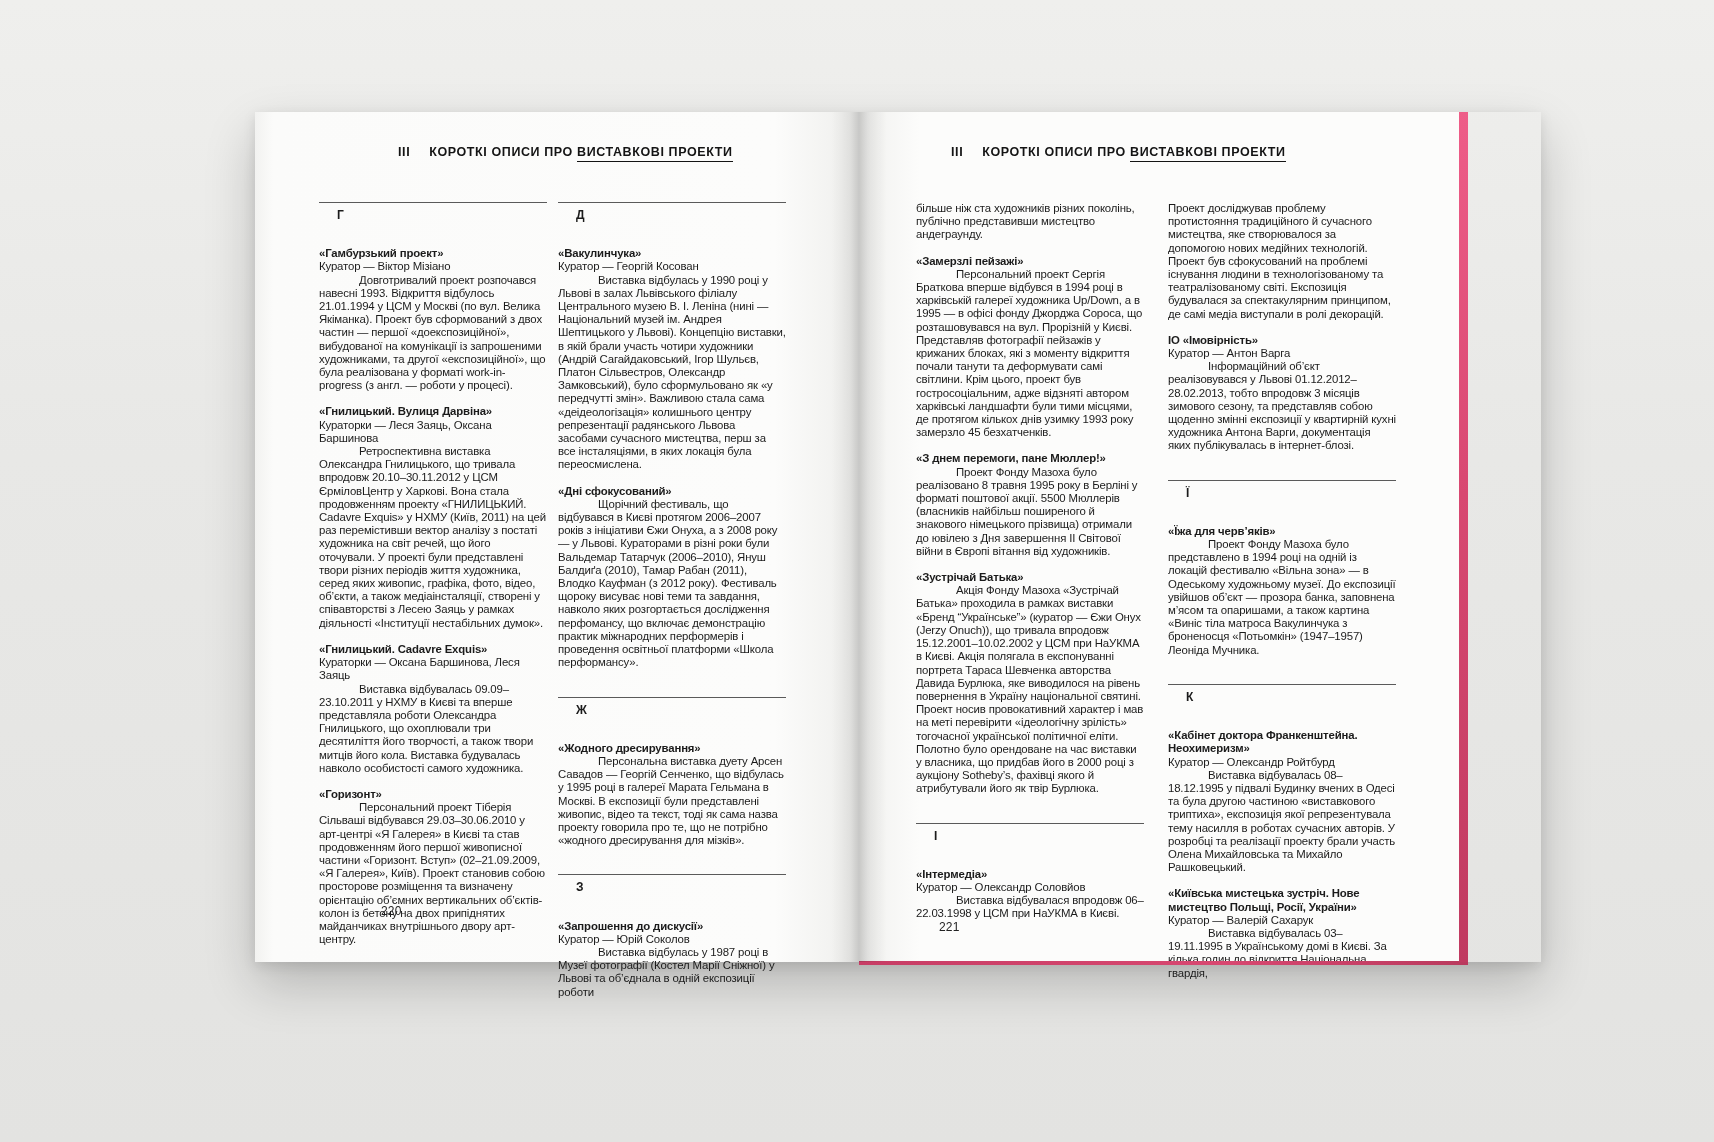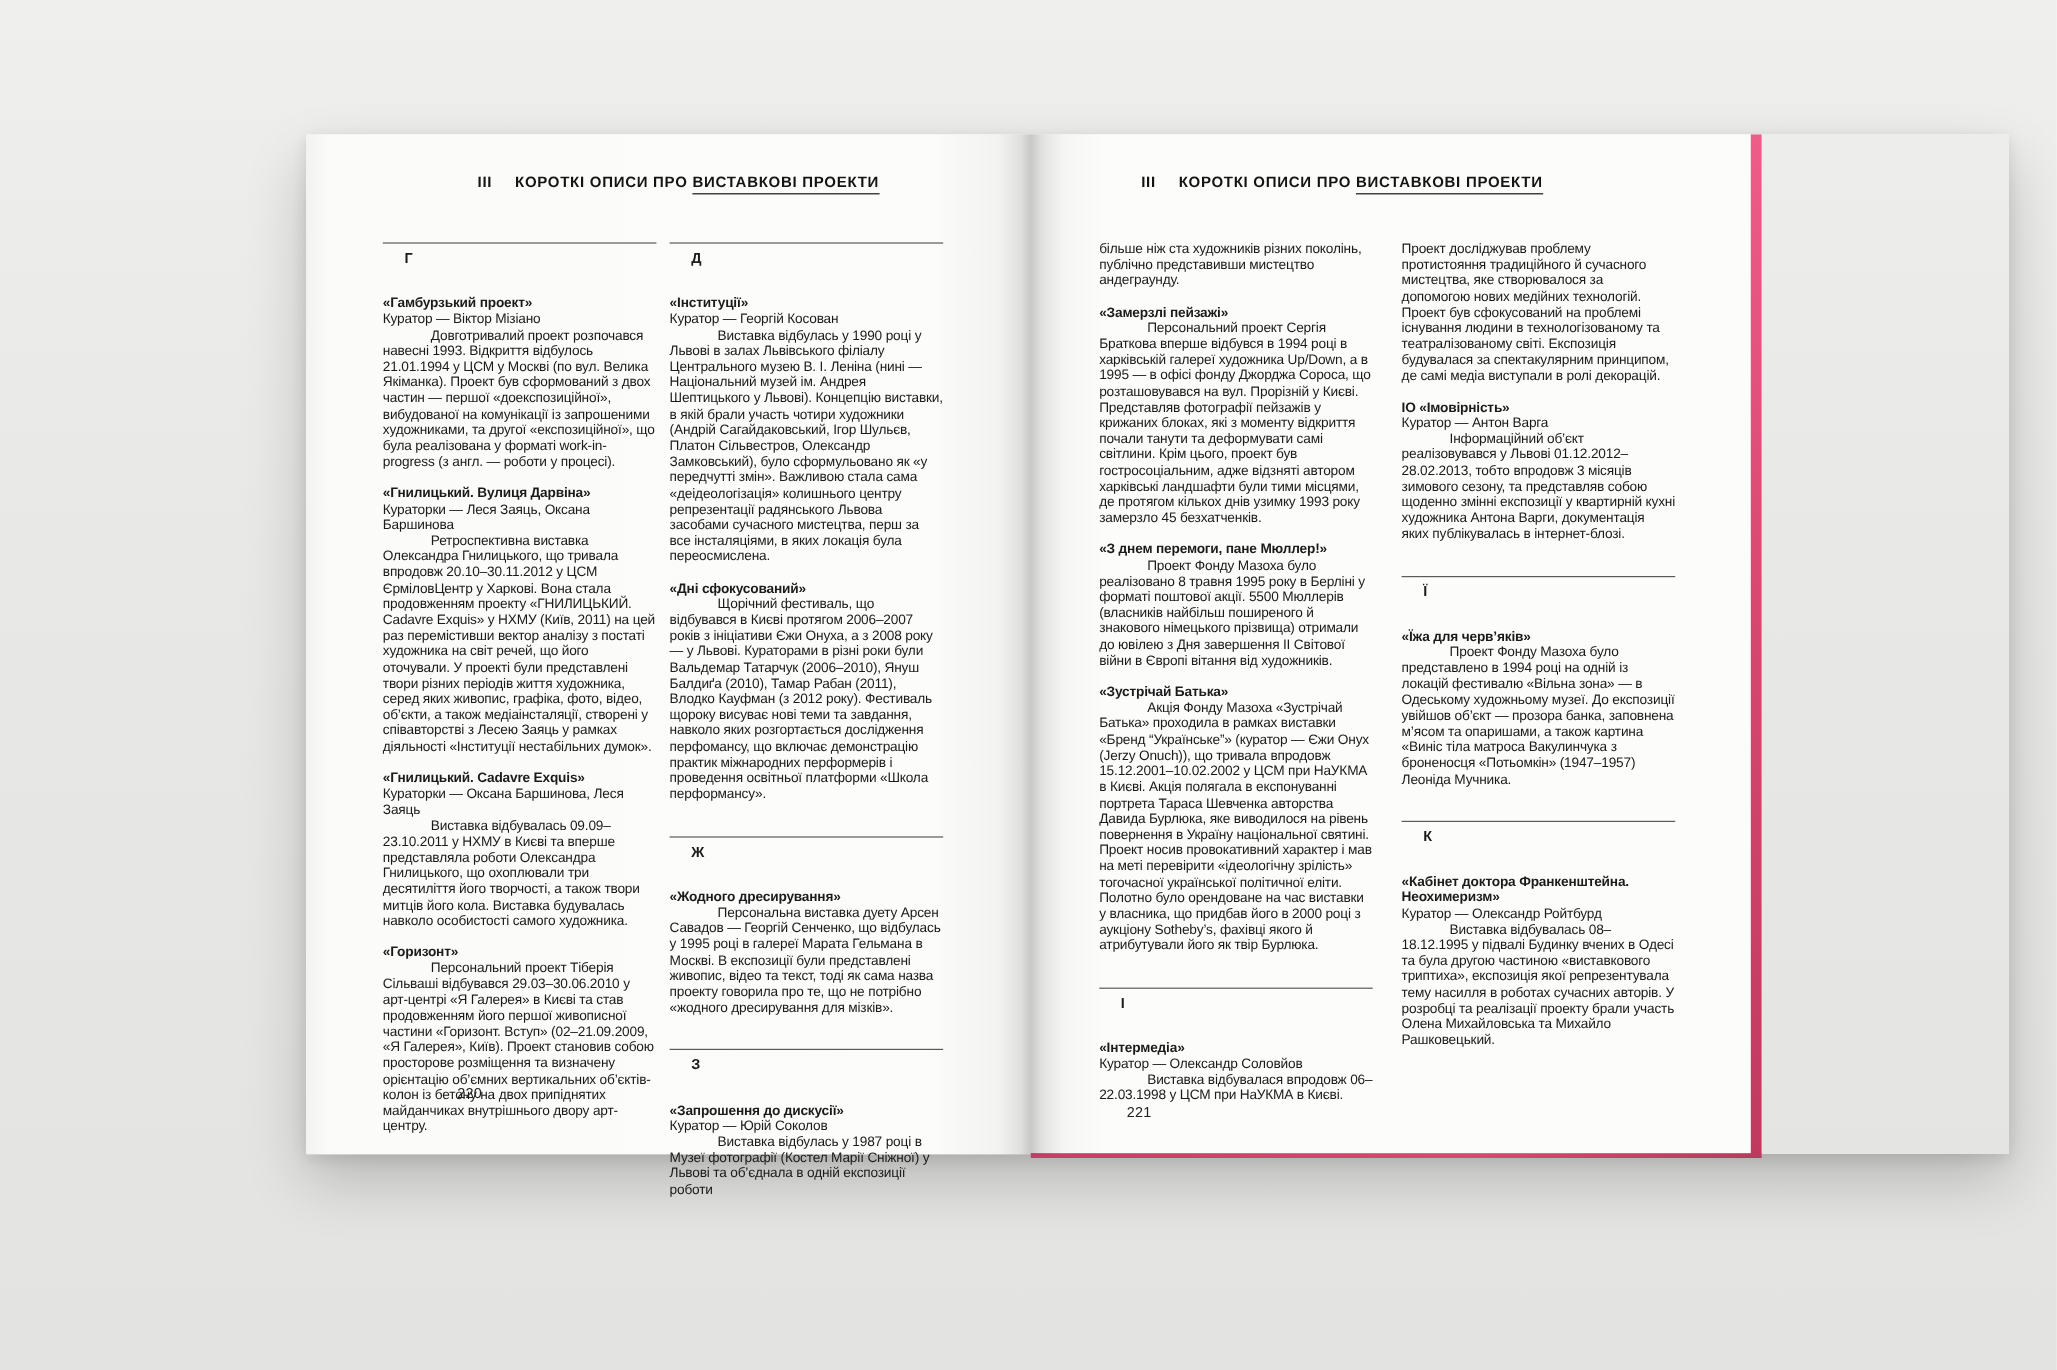--- a/index.html
+++ b/index.html
@@ -2,21 +2,21 @@
 <html lang="uk"><head>
 <meta charset="utf-8">
 <style>
   html,body{margin:0;padding:0;}
   body{
     width:1714px;height:1142px;overflow:hidden;position:relative;
     font-family:"Liberation Sans","DejaVu Sans",sans-serif;
     background:linear-gradient(180deg,#efefed 0%,#e8e8e6 40%,#e3e3e1 100%);
   }
   .spread{
-    position:absolute;left:255px;top:112px;width:1419px;height:850px;
+    position:absolute;left:255px;top:112px;width:1286px;height:850px;
     box-shadow:0 22px 48px rgba(0,0,0,0.20),0 4px 12px rgba(0,0,0,0.10);
   }
   .page{
     position:absolute;top:0;height:100%;background:#fbfbfa;color:#1b1b1b;
   }
   .page-left{left:0;width:604px;background:linear-gradient(90deg,#f2f2f0 0%,#fbfbfa 3%,#fcfcfb 86%,#f1f1ef 97%,#e9e9e7 100%);}
   .page-right{left:604px;width:609px;background:linear-gradient(90deg,#e9e9e7 0%,#f3f3f1 2%,#fcfcfb 10%,#fcfcfb 100%);}
   .gutter-shadow{
     position:absolute;left:576px;top:0;width:56px;height:100%;pointer-events:none;
     background:linear-gradient(90deg,rgba(0,0,0,0) 0%,rgba(0,0,0,0.06) 35%,rgba(0,0,0,0.14) 50%,rgba(0,0,0,0.07) 65%,rgba(0,0,0,0) 100%);
@@ -88,21 +88,21 @@
           <div class="entry-body">Персональний проект Тіберія Сільваші відбувався 29.03–30.06.2010 у арт-центрі «Я Галерея» в Києві та став продовженням його першої живописної частини «Горизонт. Вступ» (02–21.09.2009, «Я Галерея», Київ). Проект становив собою просторове розміщення та визначену орієнтацію об’ємних вертикальних об’єктів-колон із бетону на двох припіднятих майданчиках внутрішнього двору арт-центру.</div>
         </div>
       </div>
 
       <div class="col">
         <div class="section-head">
           <div class="section-rule"></div>
           <div class="section-letter">Д</div>
         </div>
         <div class="entry">
-          <div class="entry-title">«Інституції»</div>
+          <div class="entry-title">«Вакулинчука»</div>
           <div class="entry-curator">Куратор — Георгій Косован</div>
           <div class="entry-body">Виставка відбулась у 1990 році у Львові в залах Львівського філіалу Центрального музею В. І. Леніна (нині — Національний музей ім. Андрея Шептицького у Львові). Концепцію виставки, в якій брали участь чотири художники (Андрій Сагайдаковський, Ігор Шульєв, Платон Сільвестров, Олександр Замковський), було сформульовано як «у передчутті змін». Важливою стала сама «деідеологізація» колишнього центру репрезентації радянського Львова засобами сучасного мистецтва, перш за все інсталяціями, в яких локація була переосмислена.</div>
         </div>
         <div class="entry">
           <div class="entry-title">«Дні сфокусований»</div>
           <div class="entry-body">Щорічний фестиваль, що відбувався в Києві протягом 2006–2007 років з ініціативи Єжи Онуха, а з 2008 року — у Львові. Кураторами в різні роки були Вальдемар Татарчук (2006–2010), Януш Балдиґа (2010), Тамар Рабан (2011), Влодко Кауфман (з 2012 року). Фестиваль щороку висуває нові теми та завдання, навколо яких розгортається дослідження перфомансу, що включає демонстрацію практик міжнародних перформерів і проведення освітньої платформи «Школа перформансу».</div>
         </div>
         <div class="section-head mid">
           <div class="section-rule"></div>
           <div class="section-letter">Ж</div>
@@ -177,20 +177,25 @@
           <div class="entry-body">Проект Фонду Мазоха було представлено в 1994 році на одній із локацій фестивалю «Вільна зона» — в Одеському художньому музеї. До експозиції увійшов об’єкт — прозора банка, заповнена м’ясом та опаришами, а також картина «Виніс тіла матроса Вакулинчука з броненосця «Потьомкін» (1947–1957) Леоніда Мучника.</div>
         </div>
         <div class="section-head mid">
           <div class="section-rule"></div>
           <div class="section-letter">К</div>
         </div>
         <div class="entry">
           <div class="entry-title">«Кабінет доктора Франкенштейна. Неохимеризм»</div>
           <div class="entry-curator">Куратор — Олександр Ройтбурд</div>
           <div class="entry-body">Виставка відбувалась 08–18.12.1995 у підвалі Будинку вчених в Одесі та була другою частиною «виставкового триптиха», експозиція якої репрезентувала тему насилля в роботах сучасних авторів. У розробці та реалізації проекту брали участь Олена Михайловська та Михайло Рашковецький.</div>
+        </div>
+        <div class="entry">
+          <div class="entry-title">«Київська мистецька зустріч. Нове мистецтво Польщі, Росії, України»</div>
+          <div class="entry-curator">Куратор — Валерій Сахарук</div>
+          <div class="entry-body">Виставка відбувалась 03–19.11.1995 в Українському домі в Києві. За кілька годин до відкриття Національна гвардія,</div>
         </div>
       </div>
 
     </div>
     <div class="pagenum">221</div>
     <div class="book-edge-bottom"></div>
     <div class="book-edge"></div>
   </div>
 
   <div class="gutter-shadow"></div>

